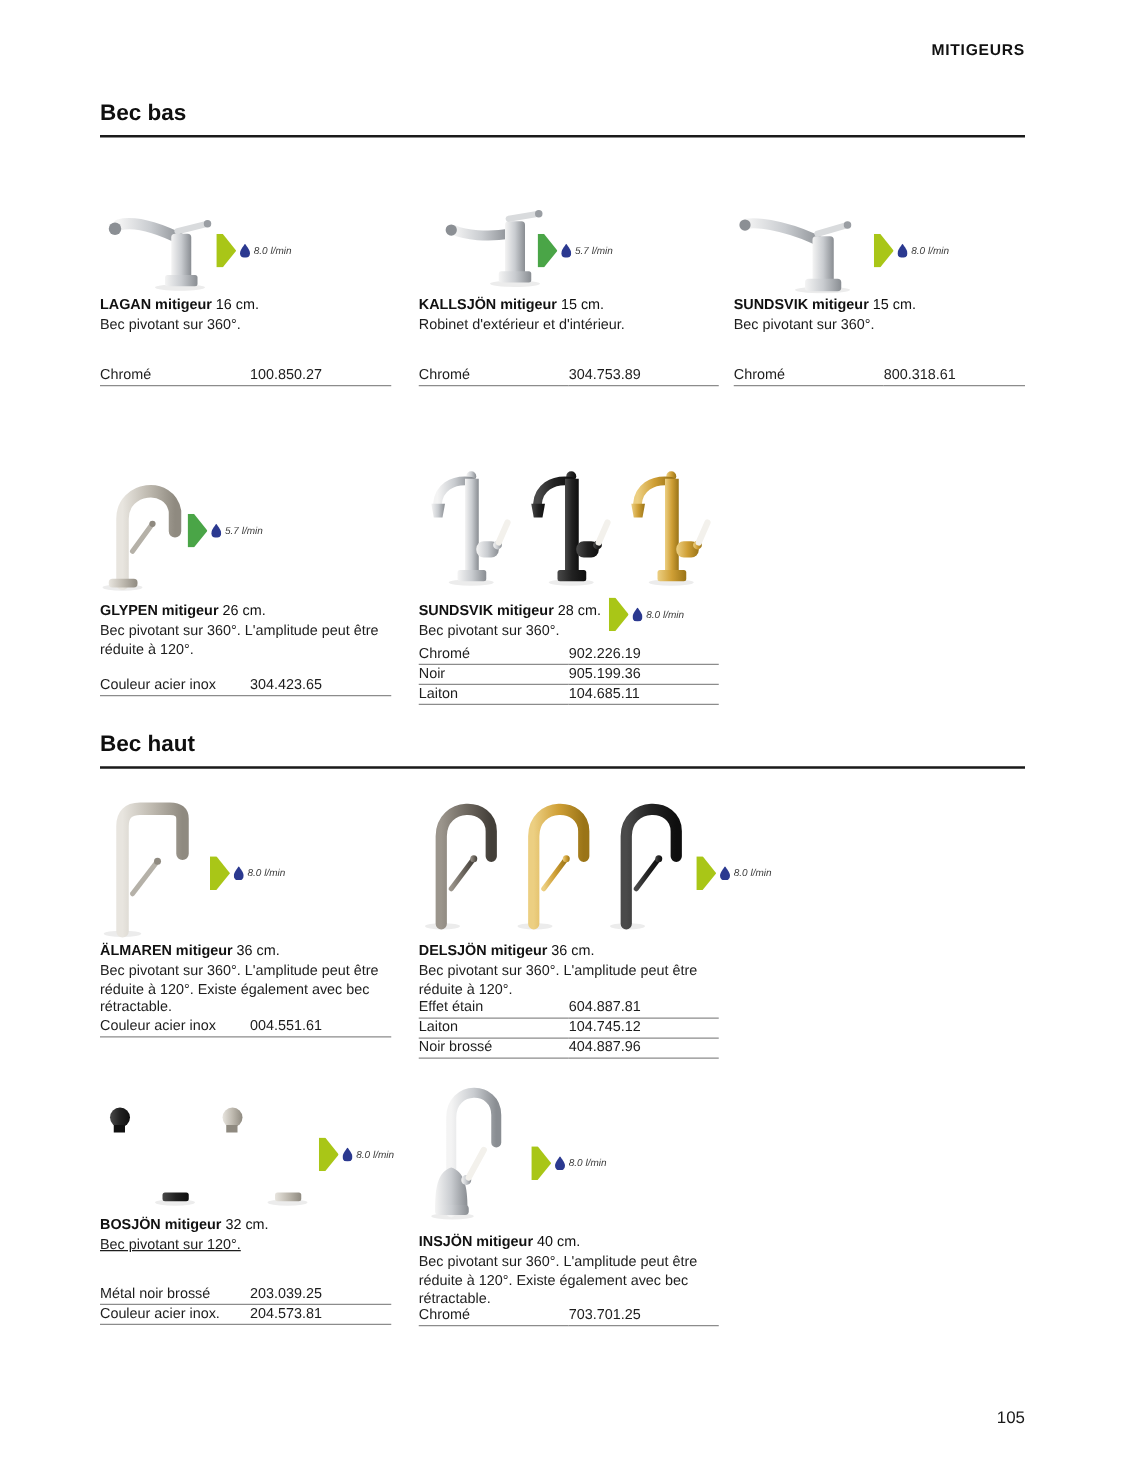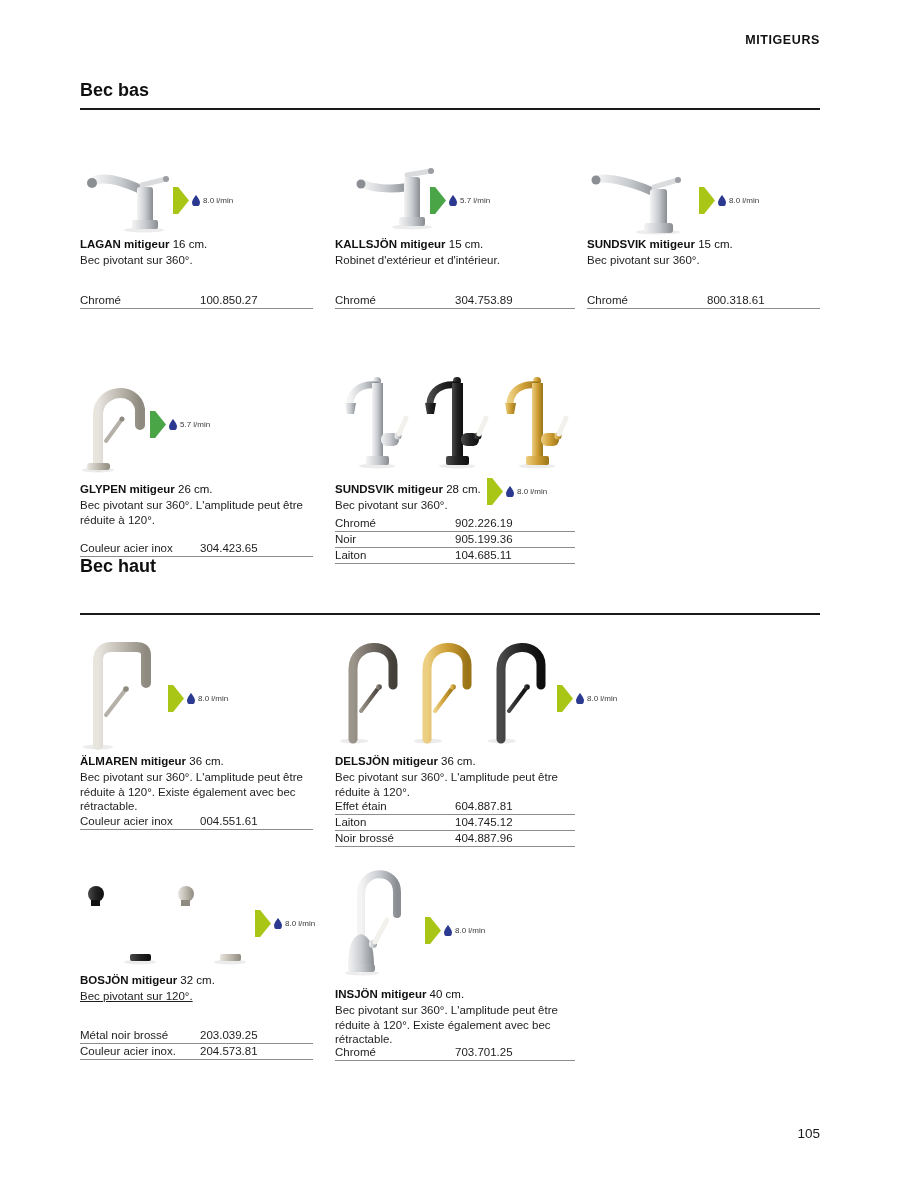--- a/index.html
+++ b/index.html
@@ -14,21 +14,21 @@
   .imgrow{position:absolute;display:flex;align-items:flex-end;}
   .pname{position:absolute;font-size:11.5px;color:#111;white-space:nowrap;}
   .pname .bold{font-weight:bold;}
   .pdesc{position:absolute;font-size:11.5px;line-height:14.5px;color:#1d1d1d;}
   .vtable{position:absolute;border-collapse:collapse;font-size:11.5px;color:#1d1d1d;table-layout:fixed;}
   .vtable td{border-bottom:1px solid #8c8c8c;padding:1px 0 2px 0;vertical-align:bottom;}
   .vtable td.fin{width:120px;}
   .flow{position:absolute;display:flex;align-items:center;gap:3px;}
   .flow .arrow{width:16px;height:27px;display:inline-block;
                clip-path:polygon(0 0,32% 0,100% 50%,32% 100%,0 100%);}
-  .flow .txt{font-size:8px;color:#3a3a3a;white-space:nowrap;}
+  .flow .txt{font-size:8px;color:#3a3a3a;white-space:nowrap;font-style:italic;}
   .flow svg{display:block;}
 </style>
 </head>
 <body>
 
 <svg width="0" height="0" style="position:absolute" aria-hidden="true">
   <defs>
     <linearGradient id="g-chrome" x1="0" y1="0" x2="1" y2="0">
       <stop offset="0" stop-color="#f4f4f4"></stop>
         <stop offset=".5" stop-color="#c9ccd0"></stop>
@@ -258,21 +258,21 @@
         <td>905.199.36</td>
       </tr>
       <tr>
         <td class="fin">Laiton</td>
         <td>104.685.11</td>
       </tr>
     </tbody>
       </table>
   </div>
 
-  <div class="sec-title" style="top:556px;">Bec haut</div>
+  <div class="sec-title" style="top:585px;">Bec haut</div>
   <div class="sec-rule" style="top:613px;"></div>
 
   <div class="product" style="left:80px;top:633px;width:233px;height:200px;">
     <div class="imgrow" style="left:0;top:0;">
       <svg width="80" height="118" viewBox="0 0 80 118">
         <ellipse cx="18" cy="114" rx="15" ry="2.5" fill="#ececec"></ellipse>
         <path d="M18,112 V28 Q18,14 32,14 H56 Q66,14 66,22 V50" stroke="url(#g-inox)" stroke-width="10" fill="none" stroke-linecap="round"></path>
         <path d="M18,112 V62" stroke="url(#g-inox)" stroke-width="15" stroke-linecap="round"></path>
         <path d="M26,82 L46,56" stroke="#b5b1a8" stroke-width="4" stroke-linecap="round"></path>
         <circle cx="46" cy="56" r="2.8" fill="#8f8a80"></circle>

